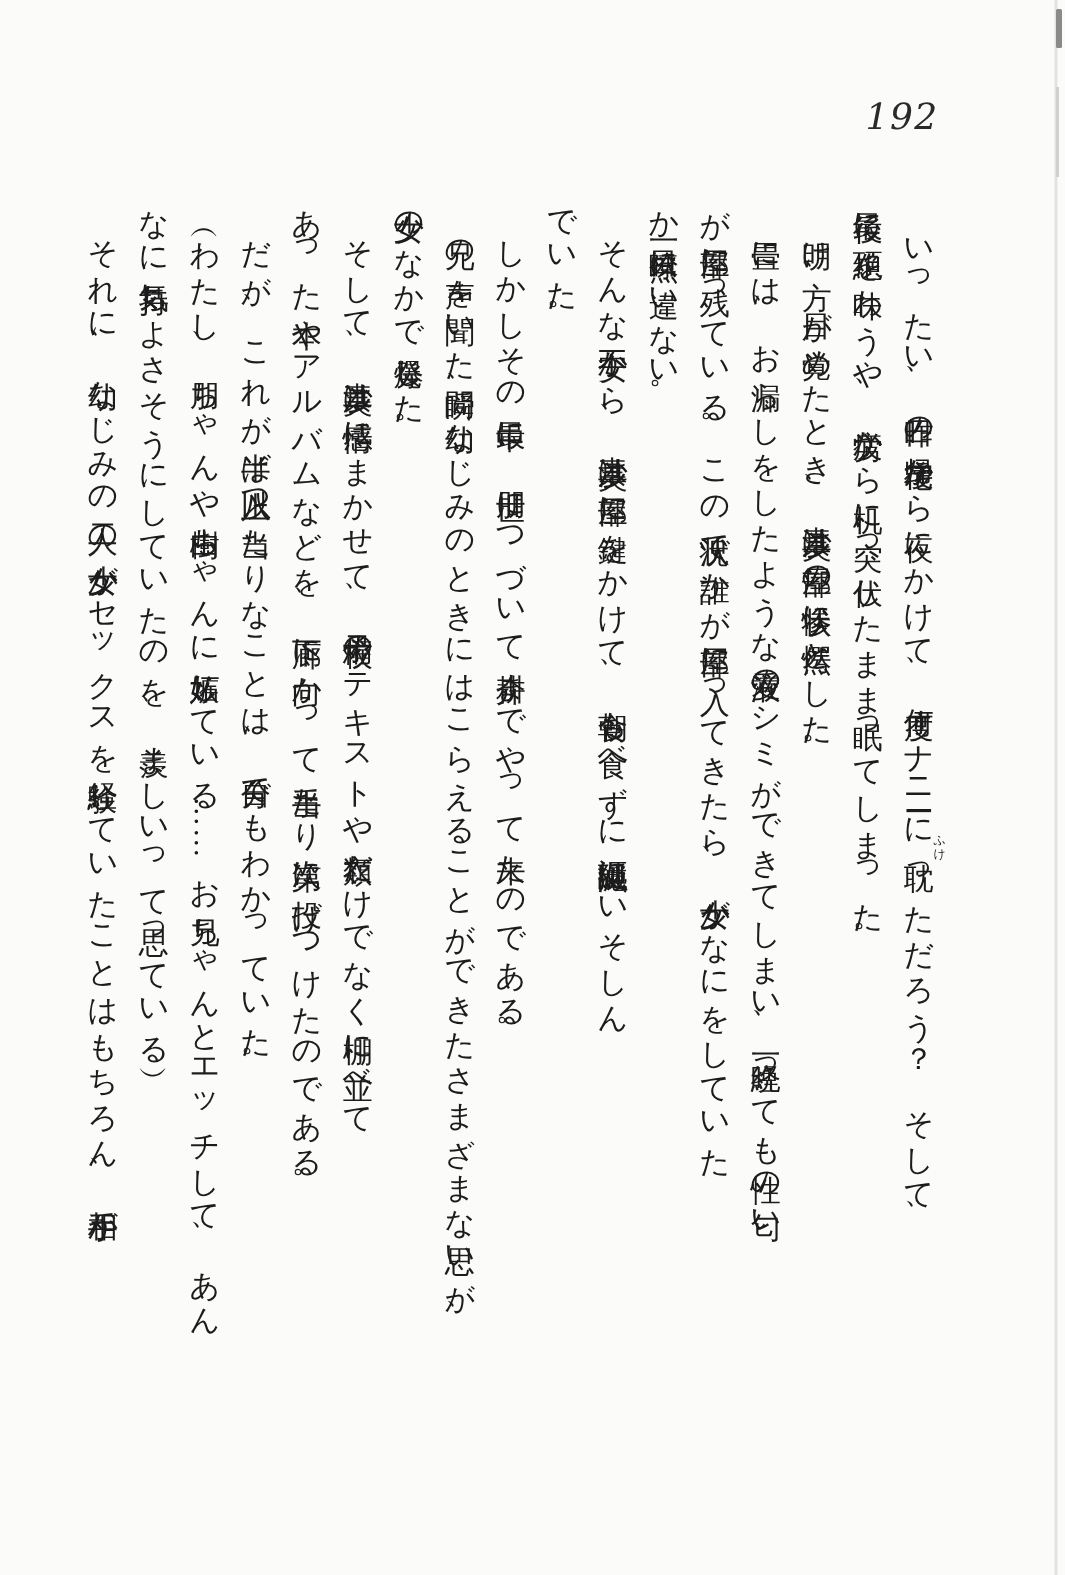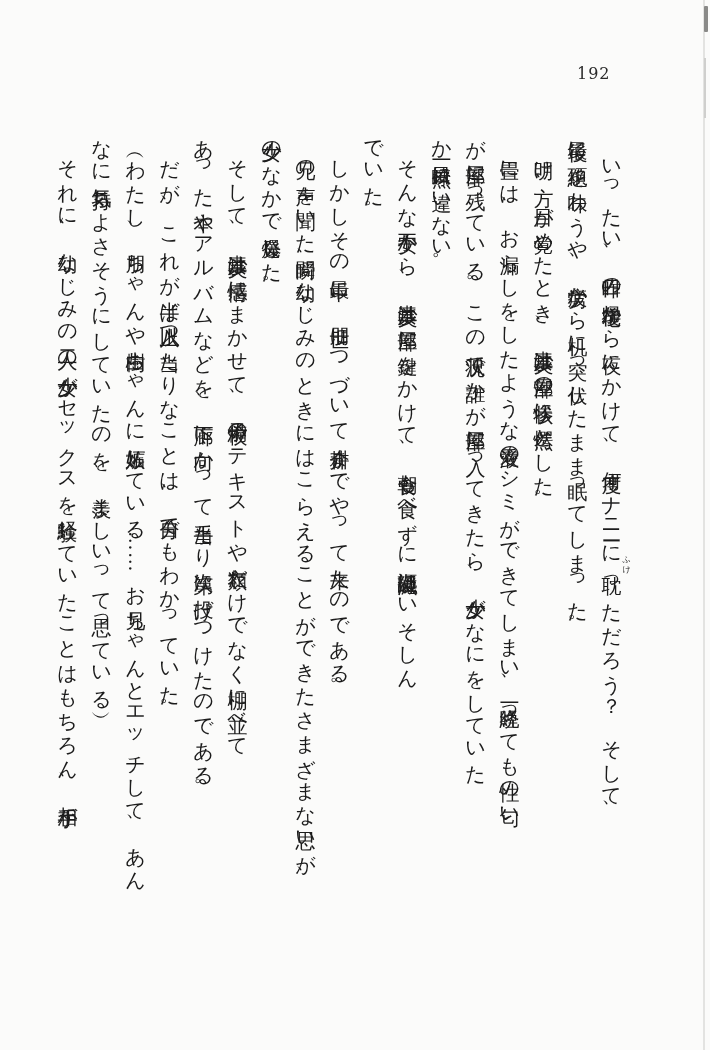--- a/index.html
+++ b/index.html
@@ -13,21 +13,22 @@
     overflow: hidden;
     background: #fbfbfa;
     font-family: "Liberation Serif", "DejaVu Serif", serif;
   }
   
   .page-number {
     position: absolute;
     top: 64px;
     left: 577px;
     font-family: "DejaVu Serif", serif;
-    font-size: 16px;
+    font-style: italic;
+    font-size: 24px;
     color: #2a2a2a;
     letter-spacing: 1px;
   }
   
   .text-block {
     position: absolute;
     top: 126px;
     right: 80px;
     height: 830px;
     writing-mode: vertical-rl;

